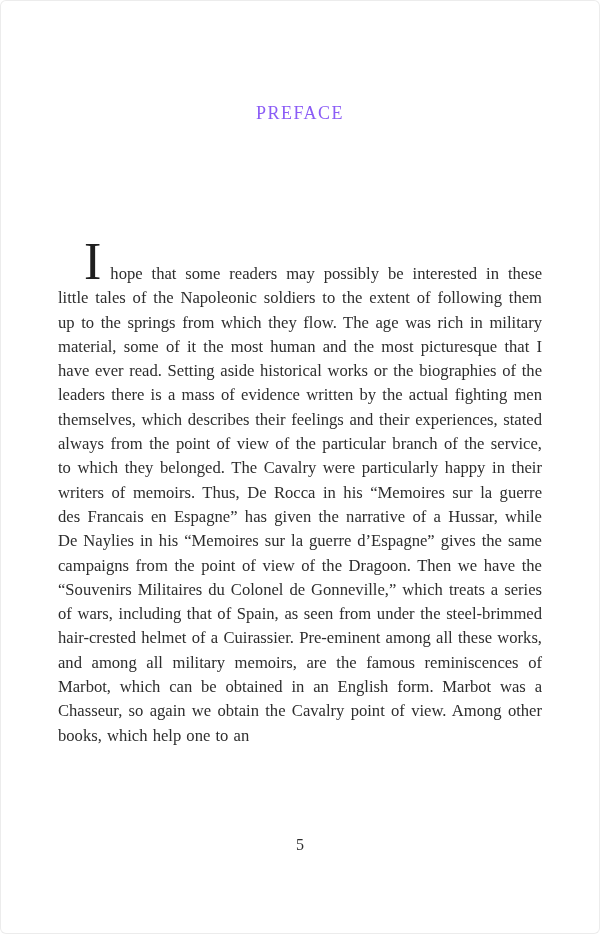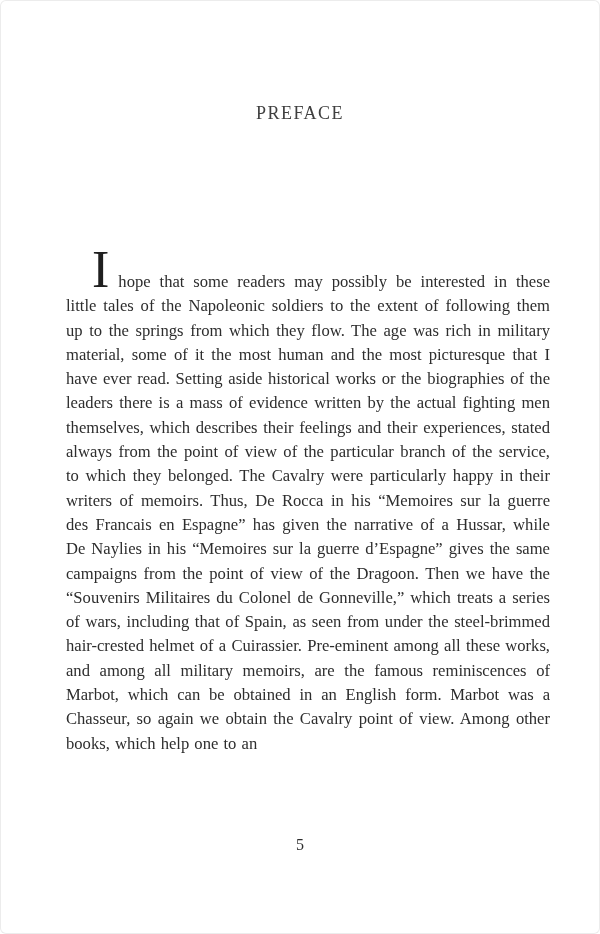--- a/index.html
+++ b/index.html
@@ -20,25 +20,25 @@
     border-radius: 6px;
     box-shadow: 0 0 0 1px #ececec inset;
   }
   .chapter-title {
     margin: 0;
     padding-top: 103px;
     text-align: center;
     font-size: 18px;
     font-weight: 500;
     letter-spacing: 1.5px;
-    color: #404040;
+    color: #8b5cf6;
     font-family: "Liberation Serif", serif;
   }
   .body-paragraph {
-    margin: 8px;
+    margin: 0;
     position: absolute;
     top: 262px;
     left: 58px;
     width: 484px;
     font-size: 16.6px;
     line-height: 24.3px;
     text-align: justify;
     text-indent: 26px;
     color: #2d2d2d;
     word-spacing: 1px;

